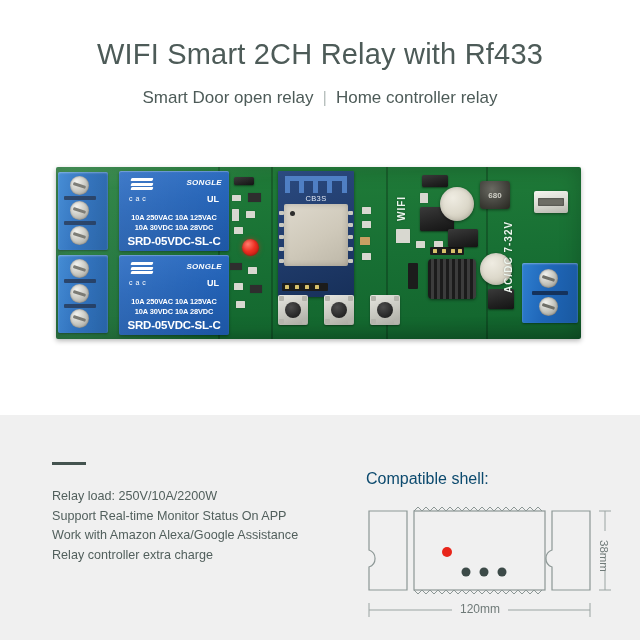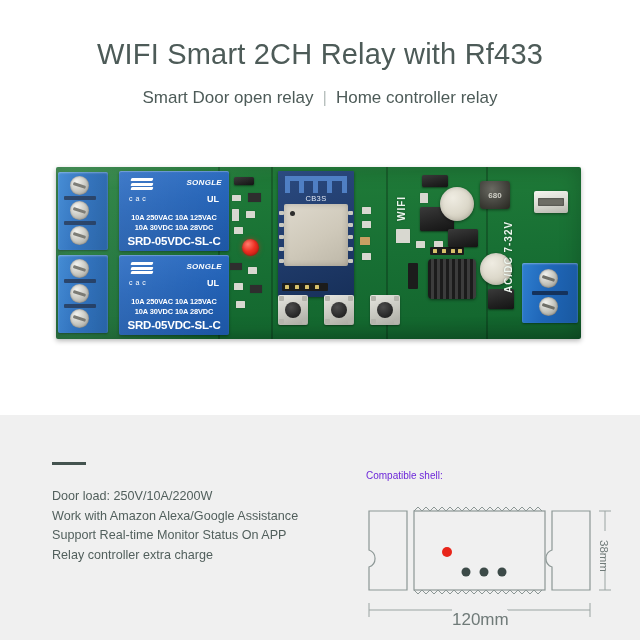--- a/index.html
+++ b/index.html
@@ -317,22 +317,22 @@
 
   
   .shell-block {
     position: absolute;
     left: 366px; top: 55px;
     width: 250px; height: 155px;
   }
   .shell-title {
     position: absolute;
     left: 0; top: 0;
-    font-size: 10px;
-    color: #6d28d9;
+    font-size: 16px;
+    color: #0c4a6e;
     white-space: nowrap;
   }
   .shell-svg { position: absolute; left: 0; top: 24px; }
 
   
   [data-interactable="true"] { cursor: default; }
 </style>
 </head>
 <body>
 
@@ -502,23 +502,23 @@
 
     </div>
   </div>
 </div>
 
 <div class="panel" data-interactable="false">
 
   <span class="rule" data-interactable="false"></span>
 
   <ul class="specs" data-interactable="false">
-    <li data-interactable="false">Door load: 250V/10A/2200W</li>
+    <li data-interactable="false">Relay load: 250V/10A/2200W</li>
+    <li data-interactable="false">Support Real-time Monitor Status On APP</li>
     <li data-interactable="false">Work with Amazon Alexa/Google Assistance</li>
-    <li data-interactable="false">Support Real-time Monitor Status On APP</li>
     <li data-interactable="false">Relay controller extra charge</li>
   </ul>
 
   <div class="shell-block" data-interactable="false">
     <span class="shell-title" data-interactable="false">Compatible shell:</span>
 
     <svg class="shell-svg" width="250" height="130" viewBox="0 0 250 130" data-interactable="false">
 
       <path d="M3 17 H41 V96 H3 A1 1 0 0 1 3 96 V73 A9 9 0 0 0 3 56 V17 Z" fill="none" stroke="#8c9795" stroke-width="1.2" data-interactable="false"></path>
 
@@ -553,16 +553,16 @@
         <line x1="3" y1="109" x2="3" y2="123"></line>
         <line x1="224" y1="109" x2="224" y2="123"></line>
         <line x1="3" y1="116" x2="86" y2="116"></line>
         <line x1="141" y1="116" x2="224" y2="116"></line>
       </g>
     </svg>
 
     <span style="position:absolute; left:228px; top:84px; font-size:11.5px; color:#6b7插a;"></span>
     <span data-interactable="false" style="position:absolute; left:232px; top:70px; font-size:11.5px; color:#6f7a78;
                  writing-mode:vertical-rl; text-orientation:mixed; white-space:nowrap;">38mm</span>
-    <span data-interactable="false" style="position:absolute; left:86px; top:140px; width:56px; text-align:center;
-                 font-size:17px; color:#6f7a78; background:#f0f0f0;">120mm</span>
+    <span data-interactable="false" style="position:absolute; left:86px; top:132px; width:56px; text-align:center;
+                 font-size:12px; color:#6f7a78; background:#f0f0f0;">120mm</span>
   </div>
 </div>
 
 </body></html>

